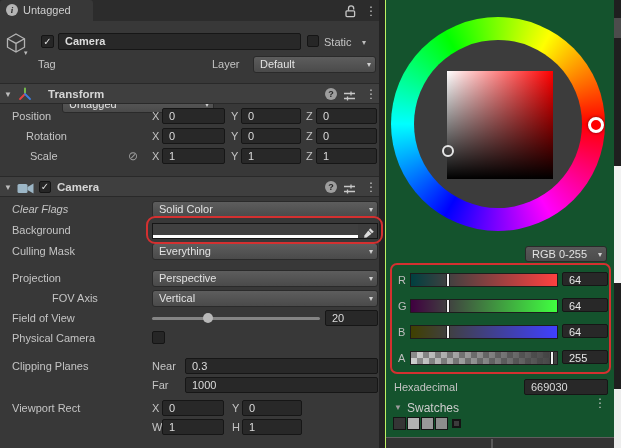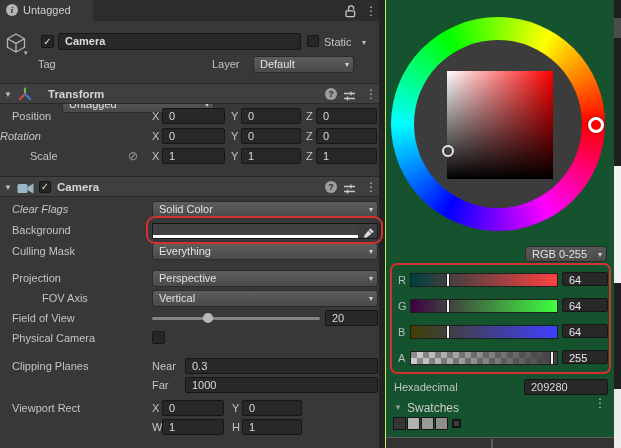--- a/index.html
+++ b/index.html
@@ -80,21 +80,21 @@
     <span class="cb" style="left:307px;top:35px;width:12px;height:12px;"></span>
     <span class="lbl" style="left:324px;top:36px;">Static</span>
     <span class="fold" style="left:362px;top:38px;">▾</span>
 
     <span class="lbl" style="left:38px;top:58px;">Tag</span>
     <div class="dd" style="left:62px;top:56px;width:152px;margin-top:40px;">
       <span>Untagged</span>
       <span class="arr">▾</span>
     </div>
     <span class="lbl" style="left:212px;top:58px;">Layer</span>
-    <div class="dd" style="left:253px;top:56px;width:101px;">
+    <div class="dd" style="left:253px;top:56px;width:123px;">
       <span>Default</span>
       <span class="arr">▾</span>
     </div>
 
     <div class="sec" style="top:83px;">
       <span class="fold" style="left:4px;top:6px;">▼</span>
       <span class="abs" style="left:18px;top:3px;">
         <svg width="14" height="14" viewBox="0 0 14 14">
             <path d="M7 7 L7 1.4" stroke="#7ac74f" stroke-width="1.8" stroke-linecap="round"></path>
             <path d="M7 7 L2 12" stroke="#e24444" stroke-width="1.8" stroke-linecap="round"></path>
@@ -112,21 +112,21 @@
     </div>
 
     <span class="lbl" style="left:12px;top:110px;">Position</span>
     <span class="lbl" style="left:152px;top:110px;">X</span>
     <div class="tf" style="left:162px;top:108px;width:63px;">0</div>
     <span class="lbl" style="left:231px;top:110px;">Y</span>
     <div class="tf" style="left:241px;top:108px;width:60px;">0</div>
     <span class="lbl" style="left:306px;top:110px;">Z</span>
     <div class="tf" style="left:316px;top:108px;width:61px;">0</div>
 
-    <span class="lbl" style="left:0;top:130px;font-style:italic;">Rotation</span>
+    <span class="lbl" style="left:26px;top:130px;">Rotation</span>
     <span class="lbl" style="left:152px;top:130px;">X</span>
     <div class="tf" style="left:162px;top:128px;width:63px;">0</div>
     <span class="lbl" style="left:231px;top:130px;">Y</span>
     <div class="tf" style="left:241px;top:128px;width:60px;">0</div>
     <span class="lbl" style="left:306px;top:130px;">Z</span>
     <div class="tf" style="left:316px;top:128px;width:61px;">0</div>
 
     <span class="lbl" style="left:12px;top:150px;margin-left:18px;">Scale</span>
     <span class="lbl" style="left:128px;top:149px;font-size:12px;color:#9c9c9c;">⊘</span>
     <span class="lbl" style="left:152px;top:150px;">X</span>
@@ -182,21 +182,21 @@
       <span>Everything</span>
       <span class="arr">▾</span>
     </div>
 
     <span class="lbl" style="left:12px;top:272px;">Projection</span>
     <div class="dd" style="left:152px;top:270px;width:226px;">
       <span>Perspective</span>
       <span class="arr">▾</span>
     </div>
 
-    <span class="lbl" style="left:6px;top:292px;padding-left:36px;">FOV Axis</span>
+    <span class="lbl" style="left:16px;top:292px;padding-left:36px;">FOV Axis</span>
     <div class="dd" style="left:152px;top:290px;width:226px;">
       <span>Vertical</span>
       <span class="arr">▾</span>
     </div>
 
     <span class="lbl" style="left:12px;top:312px;">Field of View</span>
     <div class="abs" style="left:152px;top:317px;width:168px;height:3px;background:#848484;border-radius:2px;"></div>
     <div class="abs" style="left:203px;top:313px;width:10px;height:10px;border-radius:50%;background:#b8b8b8;"></div>
     <div class="tf" style="left:325px;top:310px;width:53px;">20</div>
 
@@ -254,21 +254,21 @@
 
     <span class="sl-lbl" style="top:352px;">A</span>
     <div class="slider-track" style="top:351px;background:linear-gradient(90deg,rgba(64,64,64,0),#404040),repeating-conic-gradient(#cfcfcf 0% 25%,#8c8c8c 0% 50%);background-size:auto,12px 12px;">
       <div class="slider-handle" style="left:139px;"></div>
     </div>
     <div class="sl-val" style="top:350px;">255</div>
 
     <div class="annot" style="left: 4px; top: 263px; width: 221px; height: 111px; border-radius: 7px; border-color: rgb(212, 48, 48);"></div>
 
     <span class="lbl" style="left:8px;top:381px;">Hexadecimal</span>
-    <div class="tf" style="left:138px;top:379px;width:84px;">209280</div>
+    <div class="tf" style="left:138px;top:379px;width:84px;">669030</div>
 
     <span class="fold" style="left:8px;top:403px;color:#9c9c9c;">▼</span>
     <span class="lbl" style="left:21px;top:401px;font-size:12px;color:#cdcdcd;">Swatches</span>
     <span class="kebab" style="left:208px;top:396px;">⋮</span>
 
     <div class="swatch" style="left: 7px; top: 417px; background-color: rgb(53, 53, 53);"></div>
     <div class="swatch" style="left: 21px; top: 417px; background-color: rgb(178, 178, 178);"></div>
     <div class="swatch" style="left: 35px; top: 417px; background-color: rgb(153, 153, 153);"></div>
     <div class="swatch" style="left: 49px; top: 417px; background-color: rgb(141, 141, 141);"></div>
     <div class="abs" style="left:66px;top:419px;width:9px;height:9px;border:2px solid #141414;box-sizing:border-box;background:#3c3c3c;"></div>

